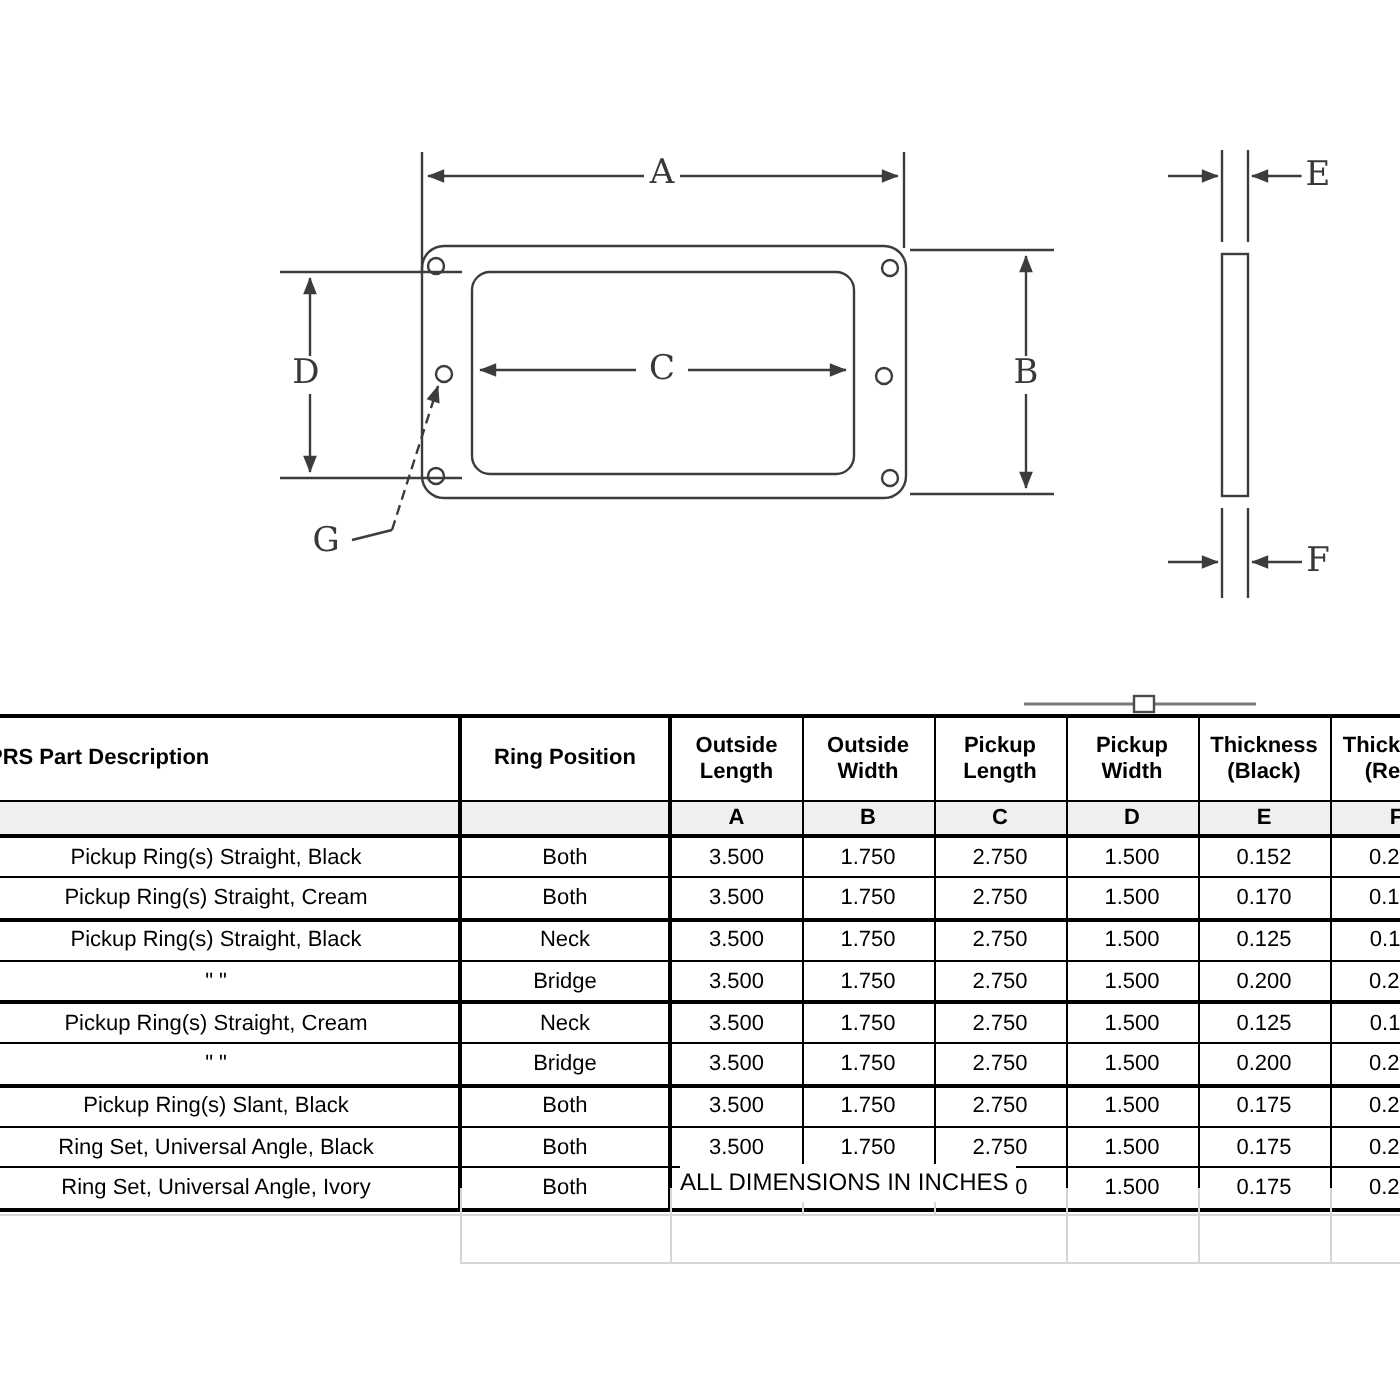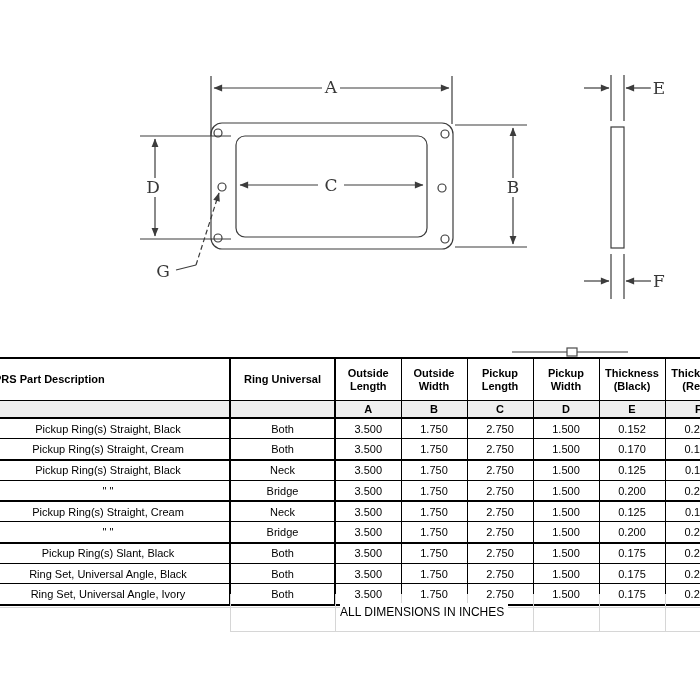--- a/index.html
+++ b/index.html
@@ -36,21 +36,21 @@
   tr.data-row.section-end td{border-bottom:2px solid #000;}
   tr.data-row:last-child td{border-bottom:2px solid #000;}
   td.desc{text-align:left;padding-left:32px;white-space:pre;}
   col.c-desc{width:275px;} col.c-pos{width:105px;} col.c-num{width:66px;}
   .v2l{border-left:2px solid #000;}
   .v1l{border-left:1px solid #000;}
   
   .faint-h,.faint-v{position:absolute;background:#d6d6d6;}
   .faint-h{height:1px;} .faint-v{width:1px;}
   #note{
-    position:absolute;left:340px;top:603px;height:19px;line-height:19px;
+    position:absolute;left:340px;top:582px;height:19px;line-height:19px;
     background:#fff;font-size:12px;padding-right:4px;white-space:nowrap;
   }
 </style>
 </head>
 <body>
 
 <svg id="drawing-layer" width="700" height="358" viewBox="0 0 700 358">
   <defs>
     <marker id="arr" viewBox="0 0 10 10" refX="9" refY="5" markerWidth="9.5" markerHeight="7.5" orient="auto">
       <path d="M0,1.2 L9.5,5 L0,8.8 z" fill="#3c3c3c"></path>
@@ -122,21 +122,21 @@
       <col class="c-num">
         <col class="c-num">
         <col class="c-num">
     </colgroup>
     <thead>
       <tr class="header-row">
         <th class="desc-h">
             <div>PRS Part Description</div>
           </th>
         <th class="v2l">
-            <div>Ring Universal</div>
+            <div>Ring Position</div>
           </th>
         <th class="v2l">
             <div>Outside</div>
             <div>Length</div>
           </th>
         <th class="v1l">
             <div>Outside</div>
             <div>Width</div>
           </th>
         <th class="v1l">

